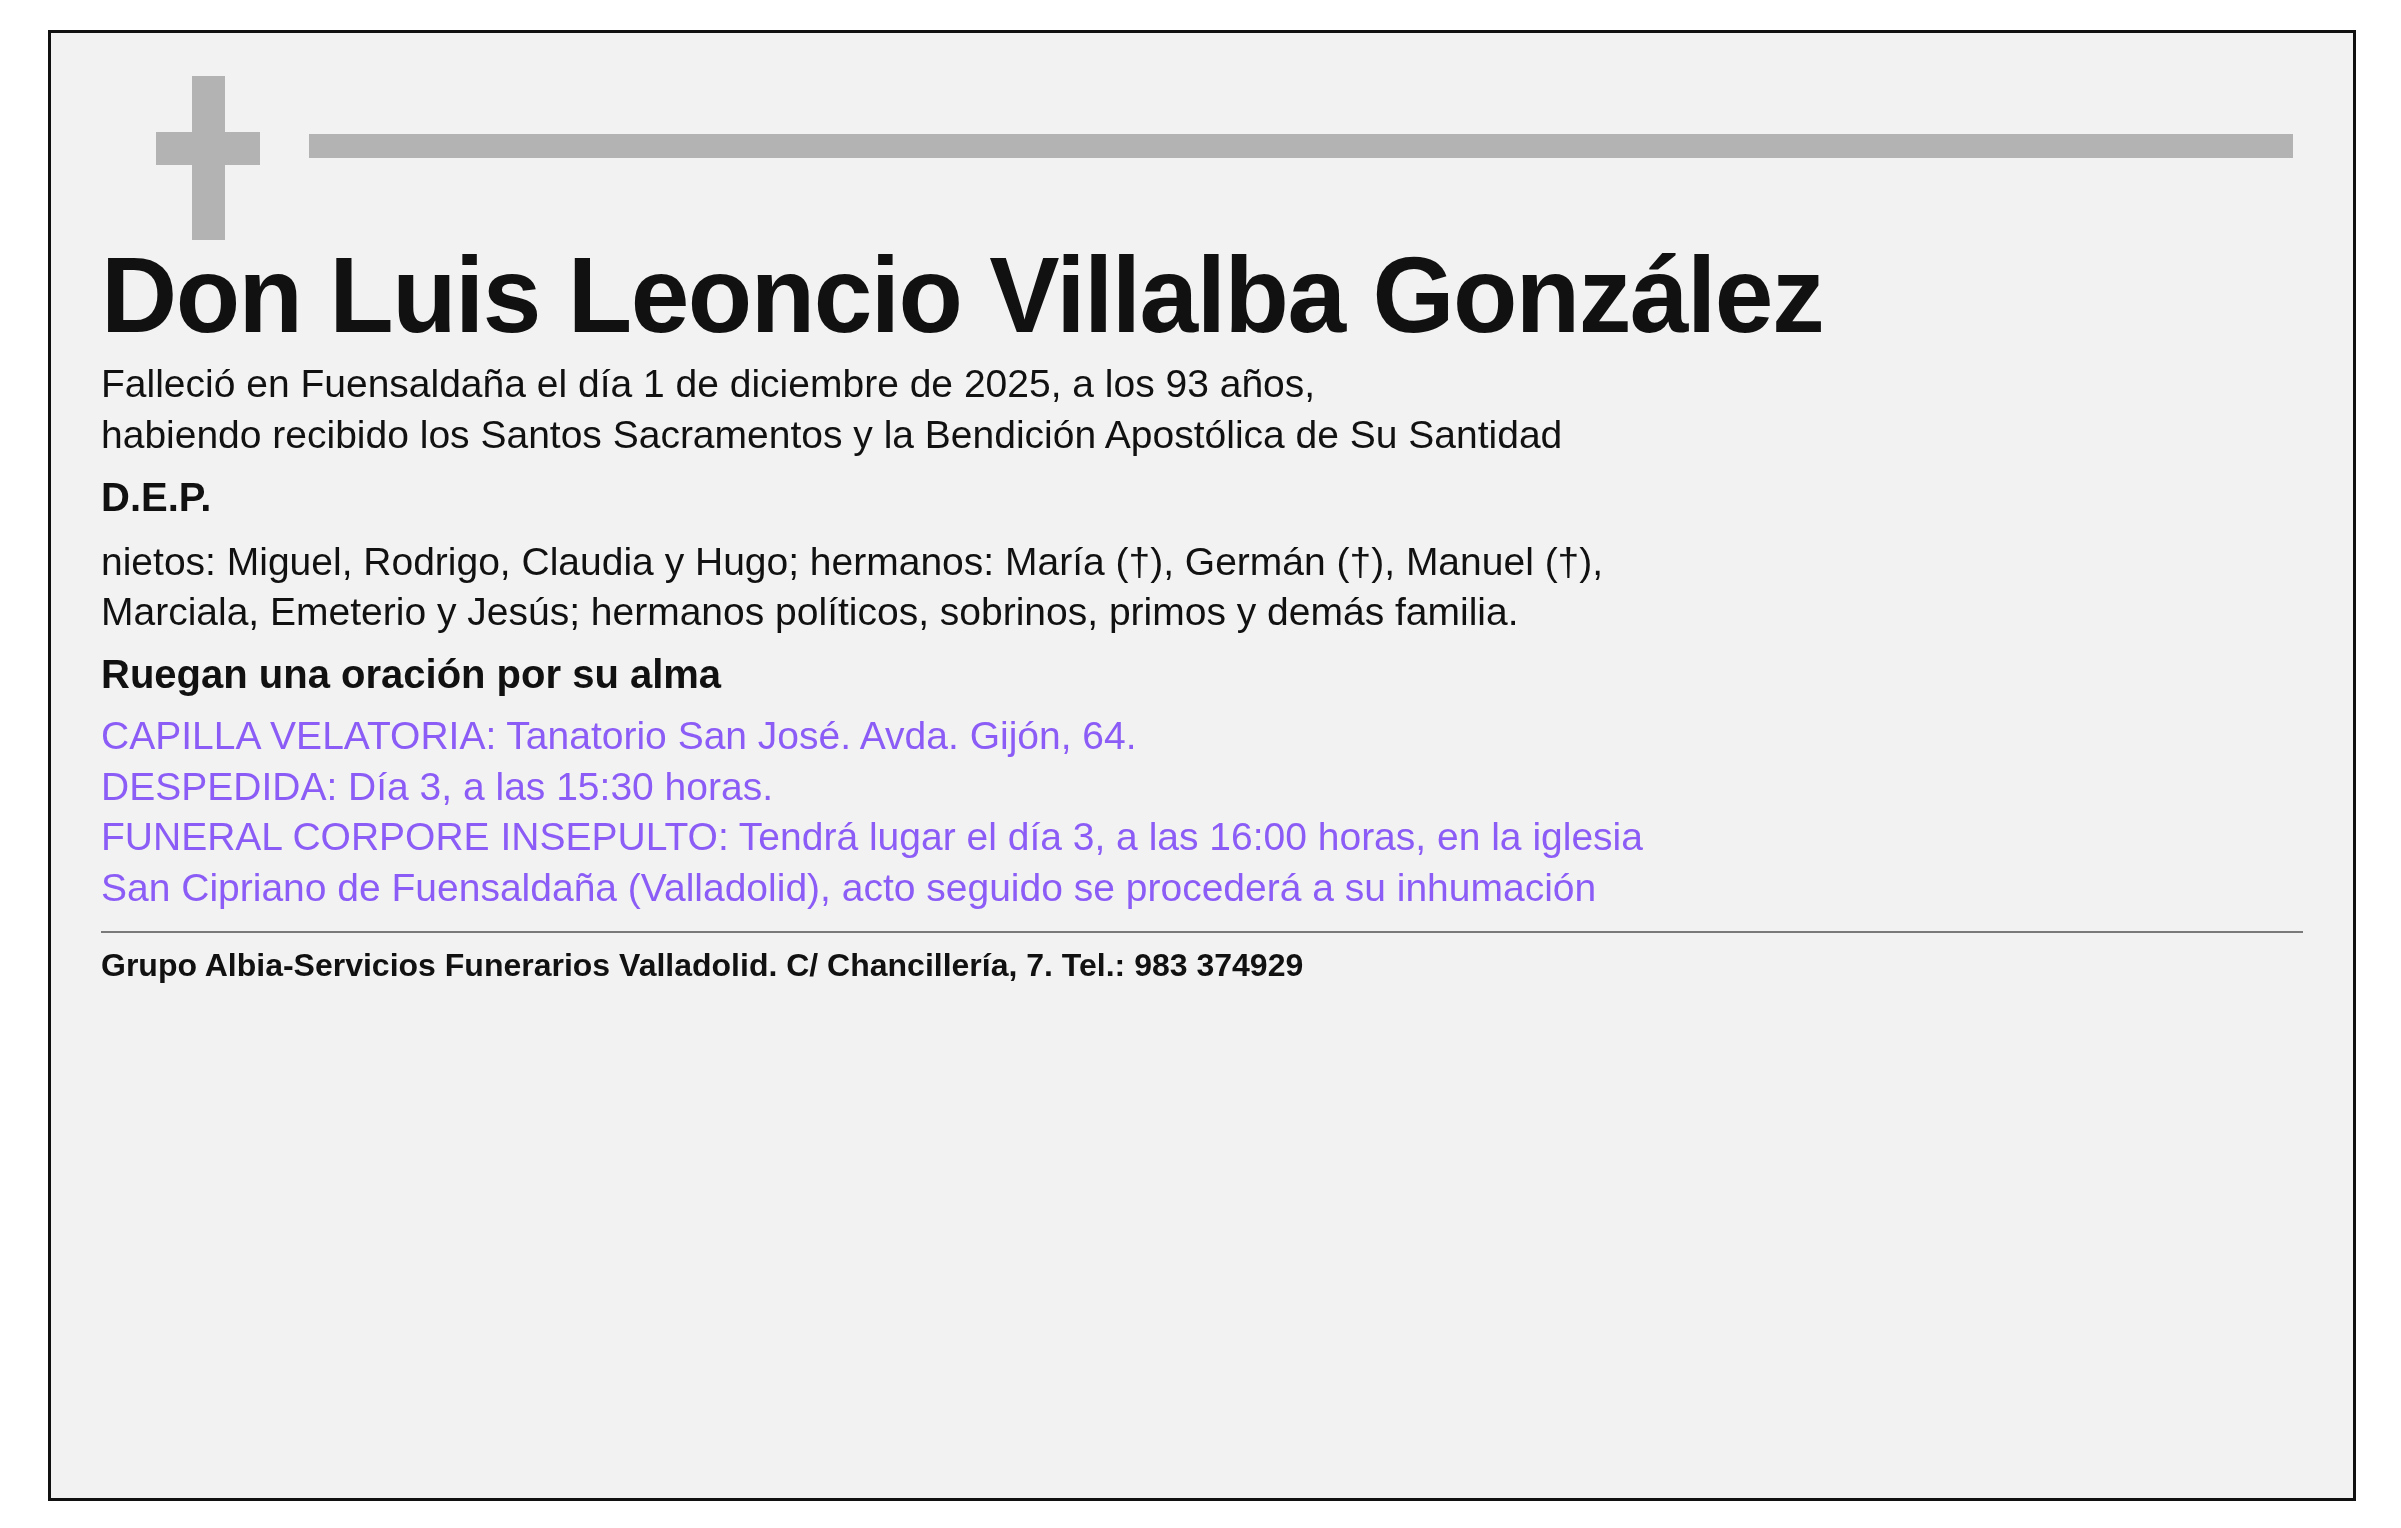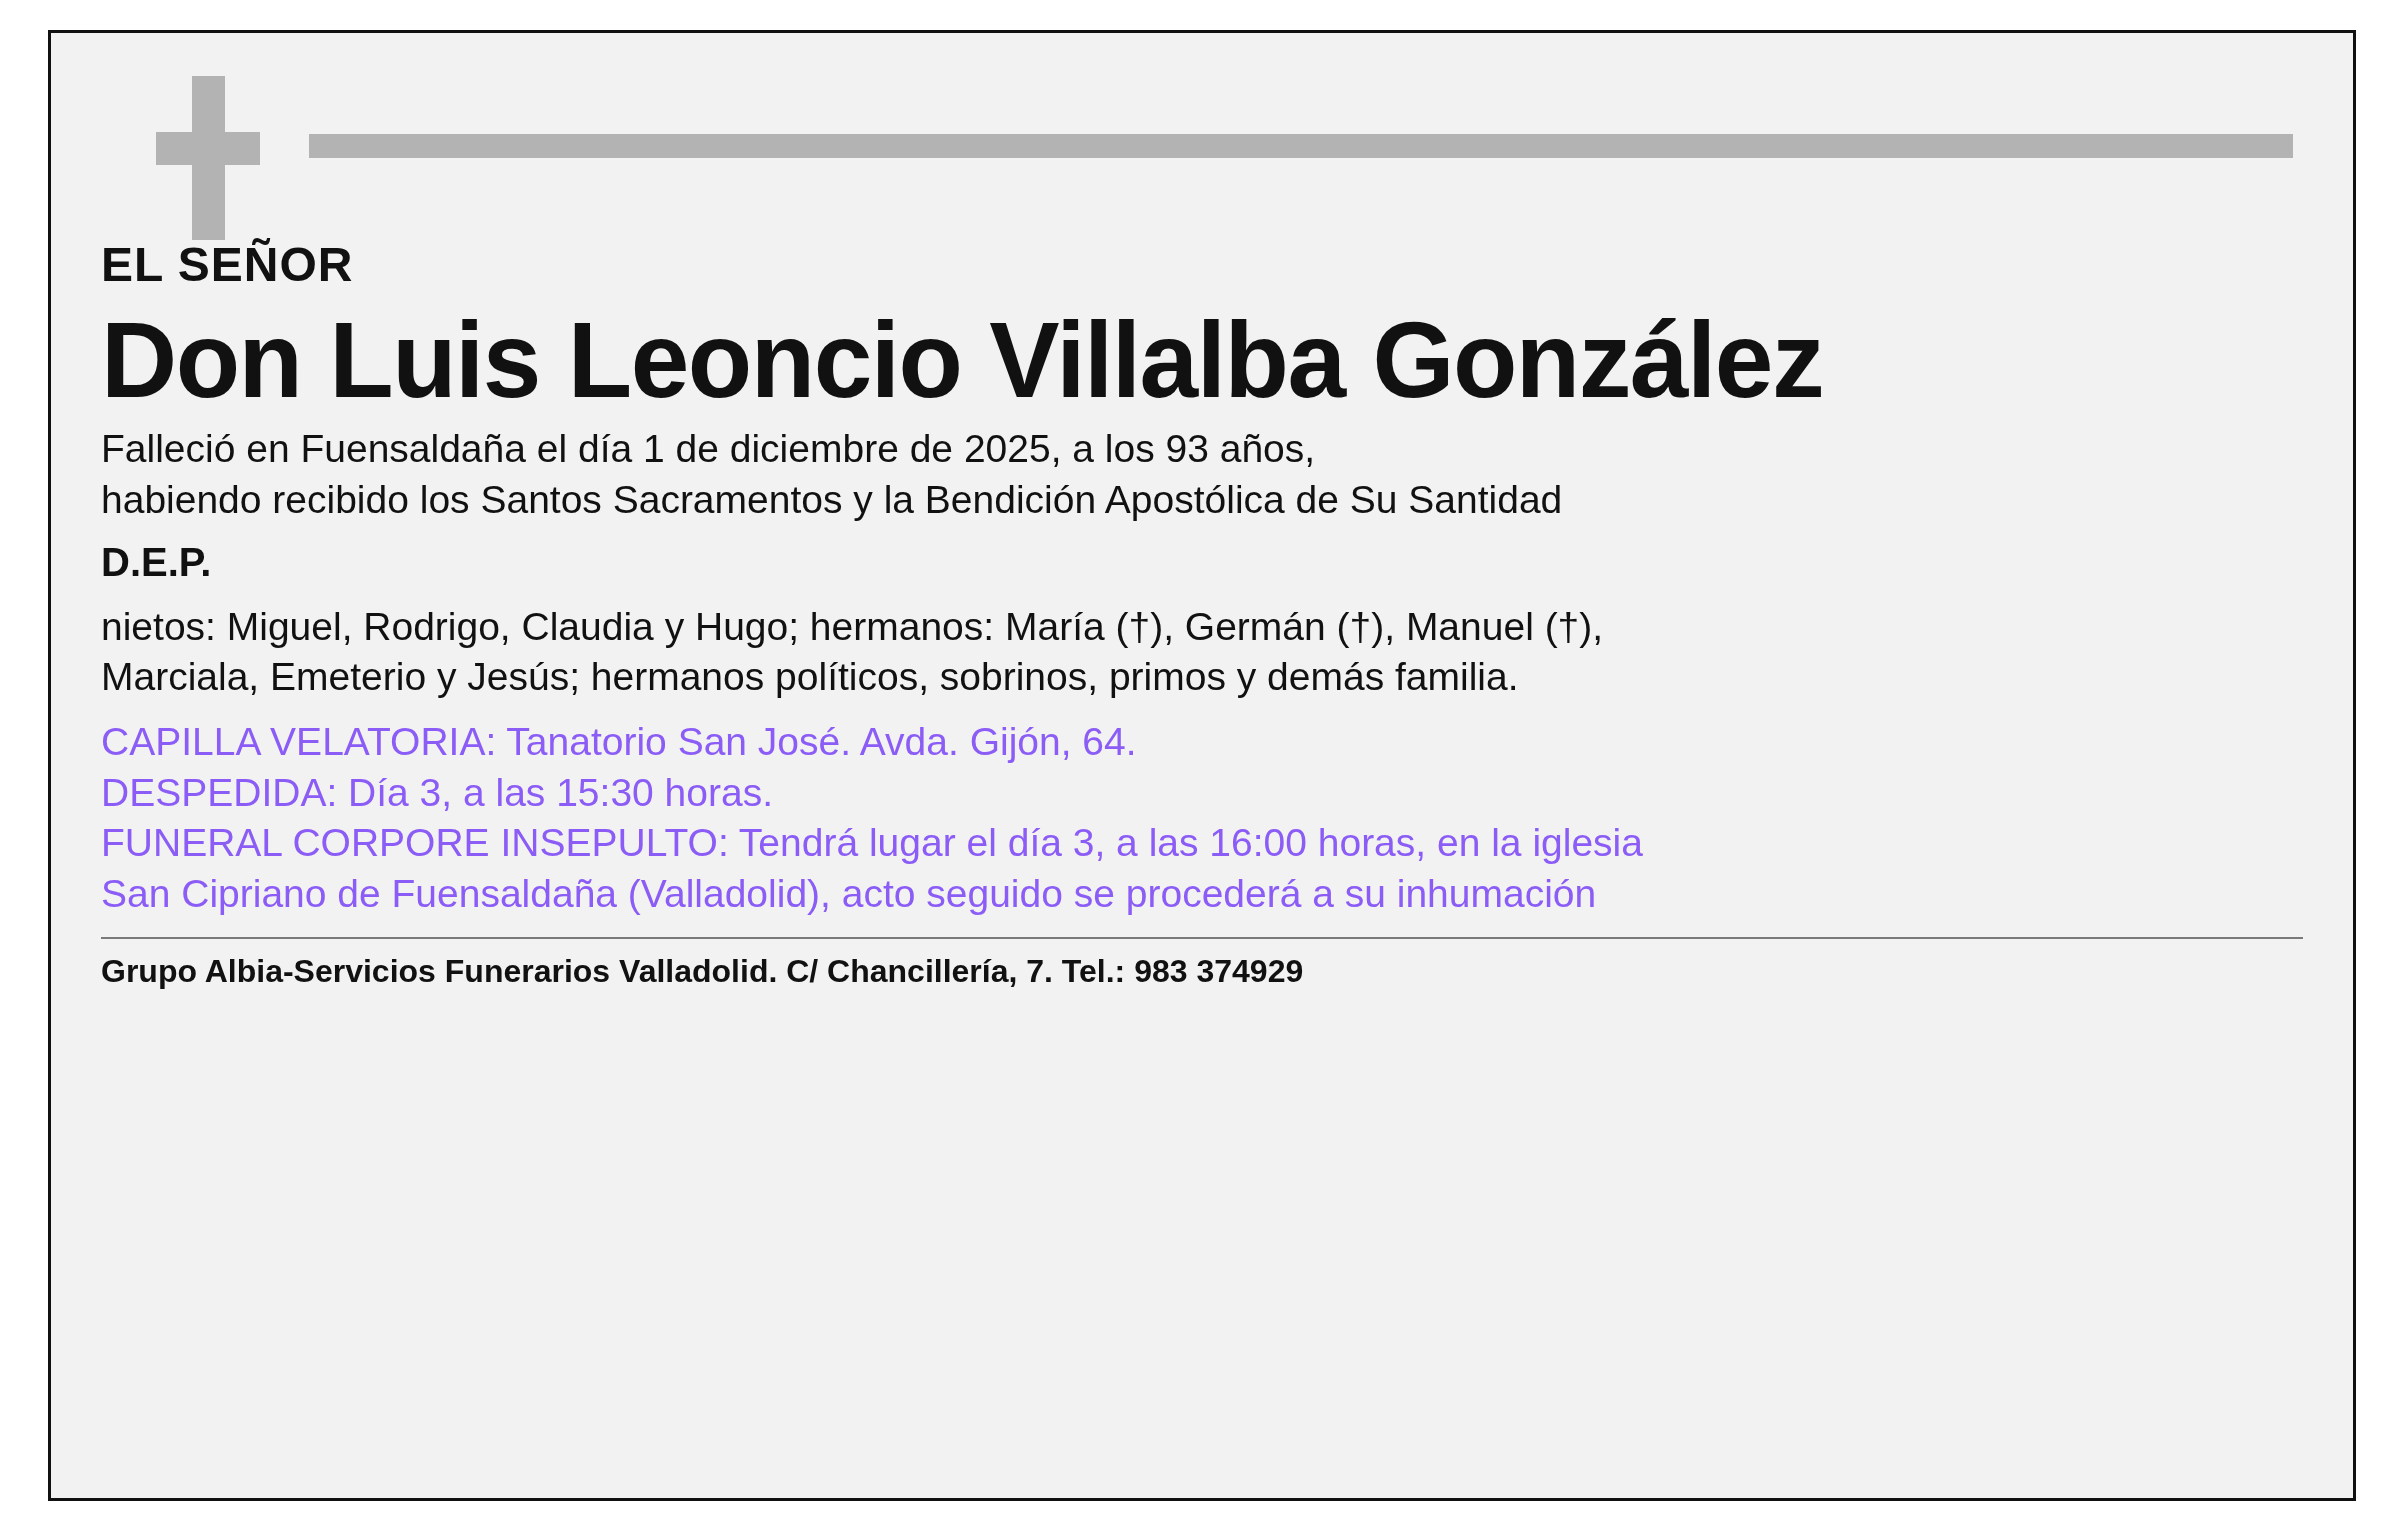--- a/index.html
+++ b/index.html
@@ -148,37 +148,37 @@
     <div class="inner">
 
       <div class="header-band">
         <div class="cross">
           <div class="v"></div>
           <div class="h"></div>
         </div>
         <div class="header-rule"></div>
       </div>
 
-      <p class="eyebrow">EL SEÑOR</p>
 
       <h1 class="name">Don Luis Leoncio Villalba González</h1>
 
 
       <p class="para">
         <span class="line">Falleció en Fuensaldaña el día 1 de diciembre de 2025, a los 93 años,</span>
         <span class="line">habiendo recibido los Santos Sacramentos y la Bendición Apostólica de Su Santidad</span>
       </p>
 
       <p class="dep">D.E.P.</p>
 
       <p class="para">
         <span class="line">nietos: Miguel, Rodrigo, Claudia y Hugo; hermanos: María (†), Germán (†), Manuel (†),</span>
         <span class="line">Marciala, Emeterio y Jesús; hermanos políticos, sobrinos, primos y demás familia.</span>
       </p>
 
+      <p class="pray">Ruegan una oración por su alma</p>
 
       <p class="details">
         <span class="line">CAPILLA VELATORIA: Tanatorio San José. Avda. Gijón, 64.</span>
         <span class="line">DESPEDIDA: Día 3, a las 15:30 horas.</span>
         <span class="line">FUNERAL CORPORE INSEPULTO: Tendrá lugar el día 3, a las 16:00 horas, en la iglesia</span>
         <span class="line">San Cipriano de Fuensaldaña (Valladolid), acto seguido se procederá a su inhumación</span>
       </p>
 
       <div class="footer-rule"></div>
       <p class="footer">Grupo Albia-Servicios Funerarios Valladolid. C/ Chancillería, 7. Tel.: 983 374929</p>

